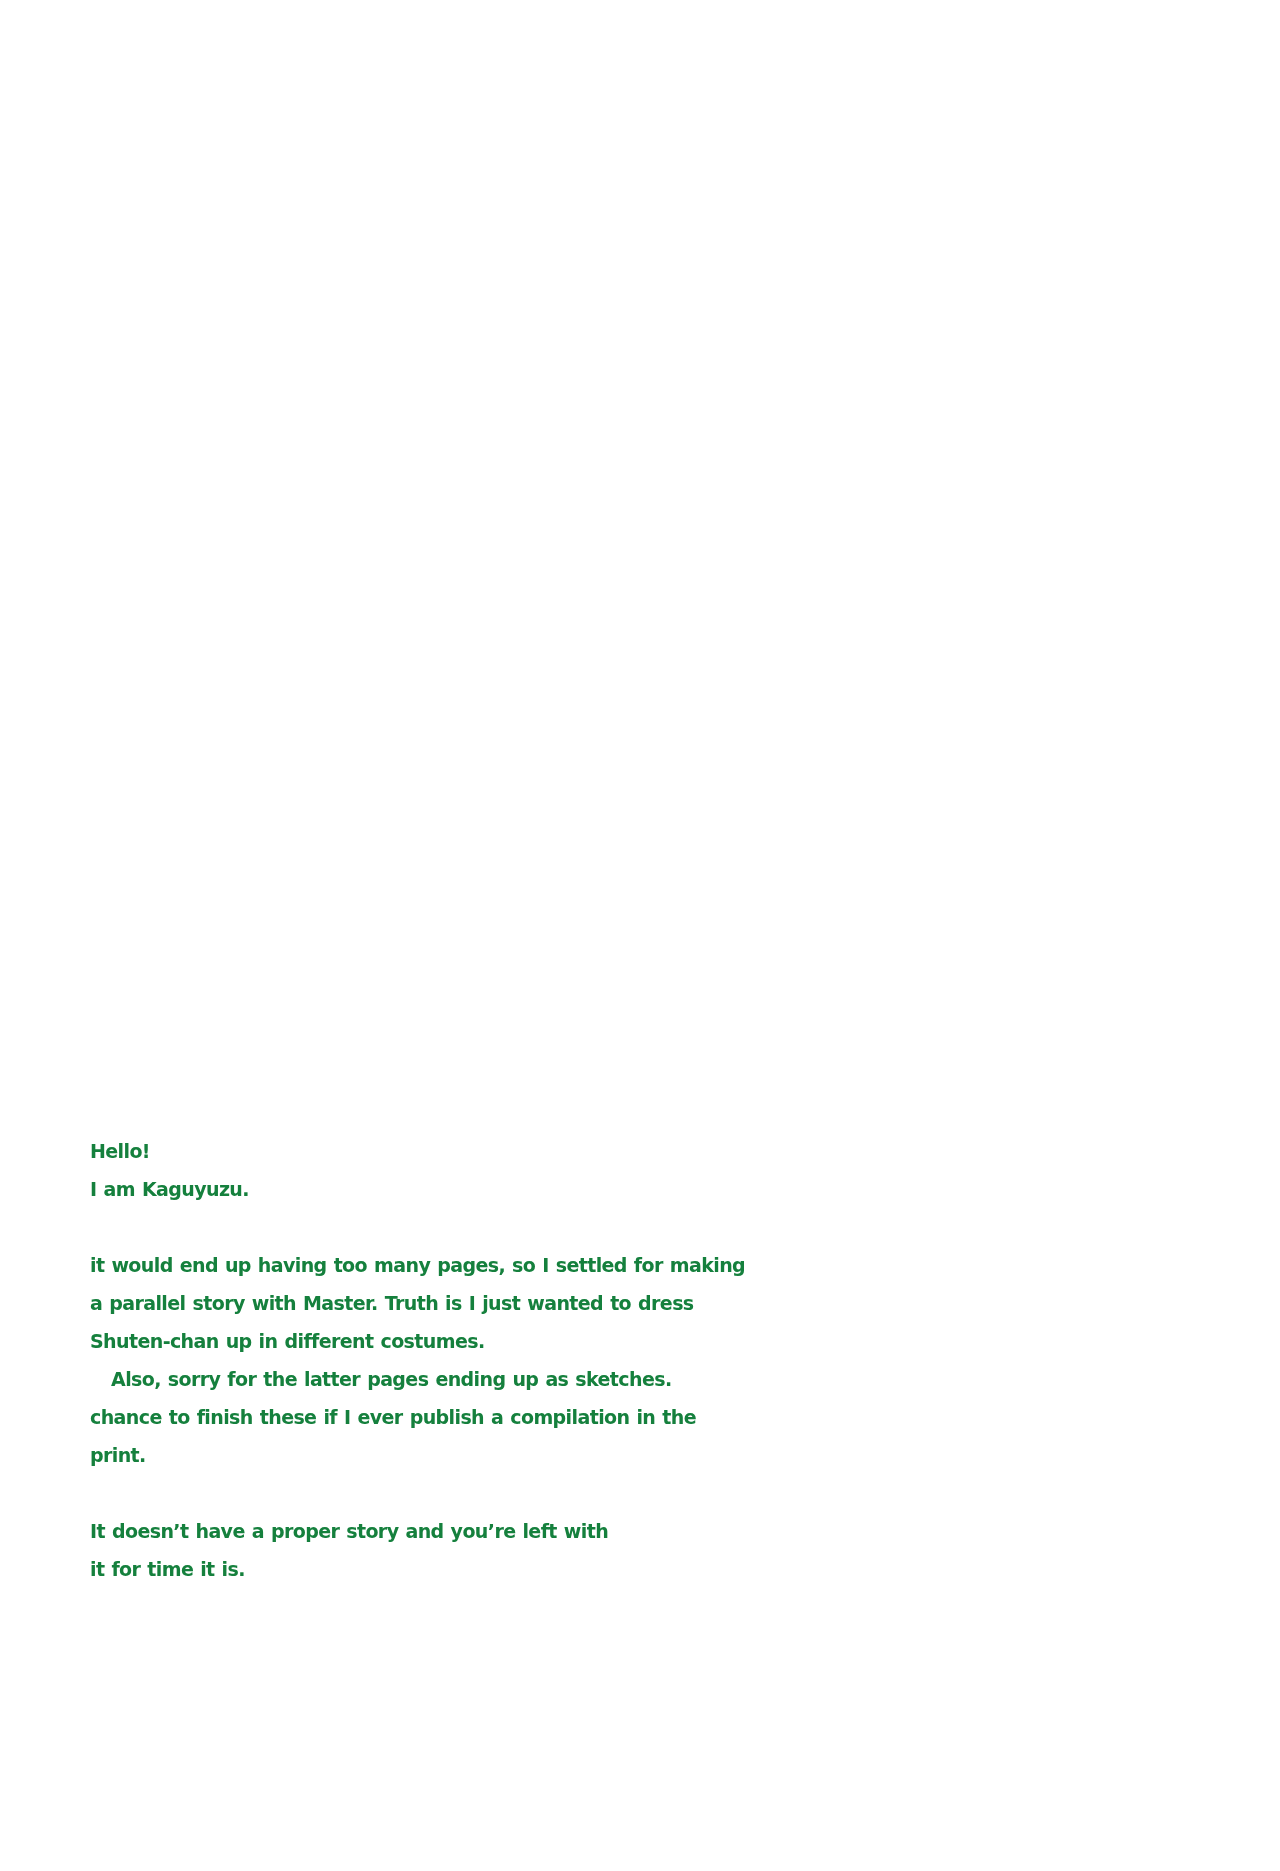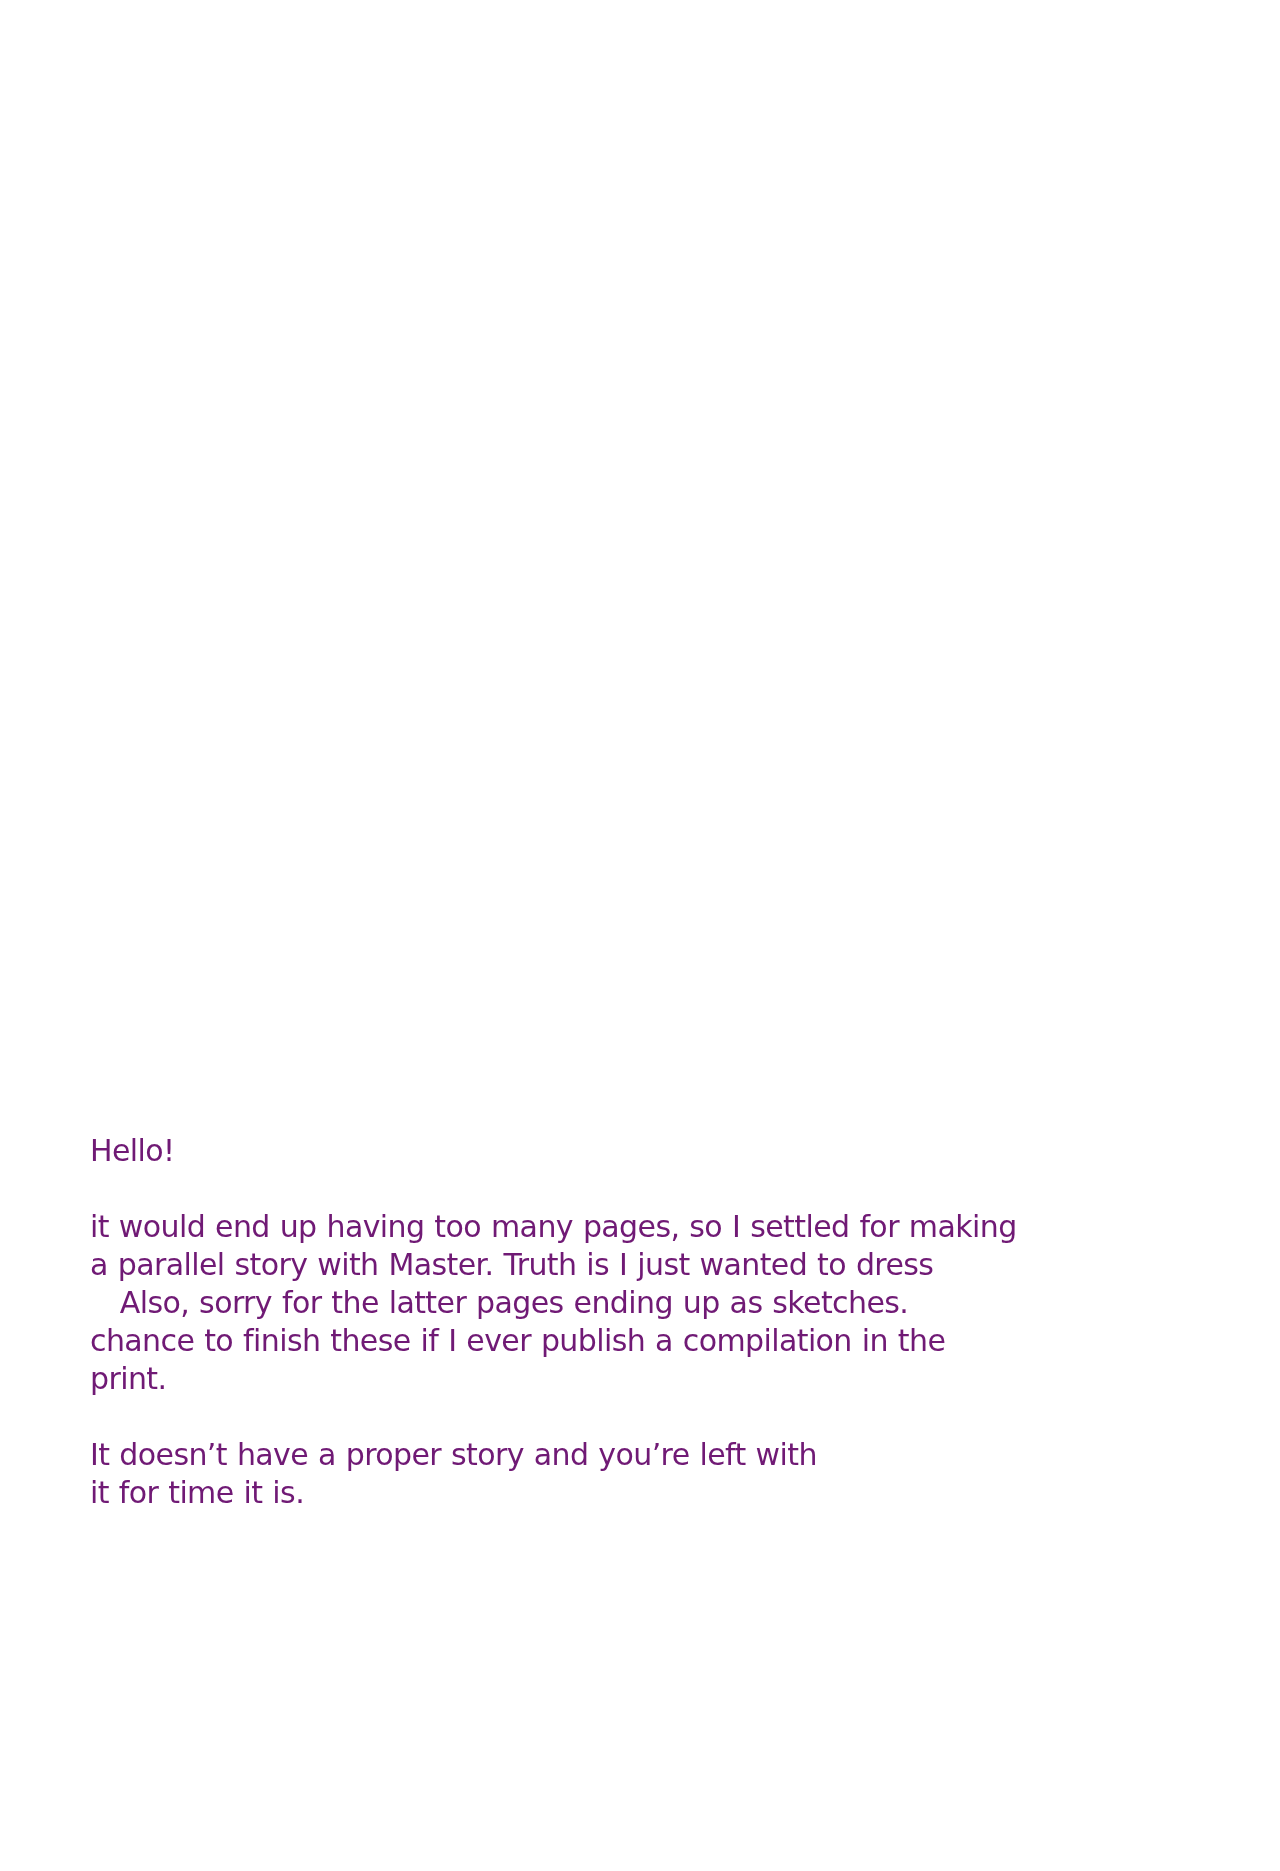--- a/index.html
+++ b/index.html
@@ -17,41 +17,43 @@
     position: relative;
     width: 1280px;
     height: 1871px;
     background: #ffffff;
   }
   .afterword-block {
     position: absolute;
     left: 90px;
     top: 1132px;
     width: 1100px;
-    color: #701a75;
-    font-size: 30px;
-    font-weight: normal;
+    color: #15803d;
+    font-size: 19px;
+    font-weight: bold;
     line-height: 38px;
     letter-spacing: -0.6px;
     word-spacing: 1px;
   }
   .line {
     white-space: pre;
     min-height: 38px;
   }
 </style>
 </head>
 <body>
 
 <div class="page">
   <div class="afterword-block">
     <div class="line">Hello!</div>
+    <div class="line">I am Kaguyuzu.</div>
     <div class="line"></div>
     <div class="line">it would end up having too many pages, so I settled for making</div>
     <div class="line">a parallel story with Master. Truth is I just wanted to dress</div>
+    <div class="line">Shuten-chan up in different costumes.</div>
     <div class="line">   Also, sorry for the latter pages ending up as sketches.</div>
     <div class="line">chance to finish these if I ever publish a compilation in the</div>
     <div class="line">print.</div>
     <div class="line"></div>
     <div class="line">It doesn’t have a proper story and you’re left with</div>
     <div class="line">it for time it is.</div>
   </div>
 </div>
 
 </body></html>

